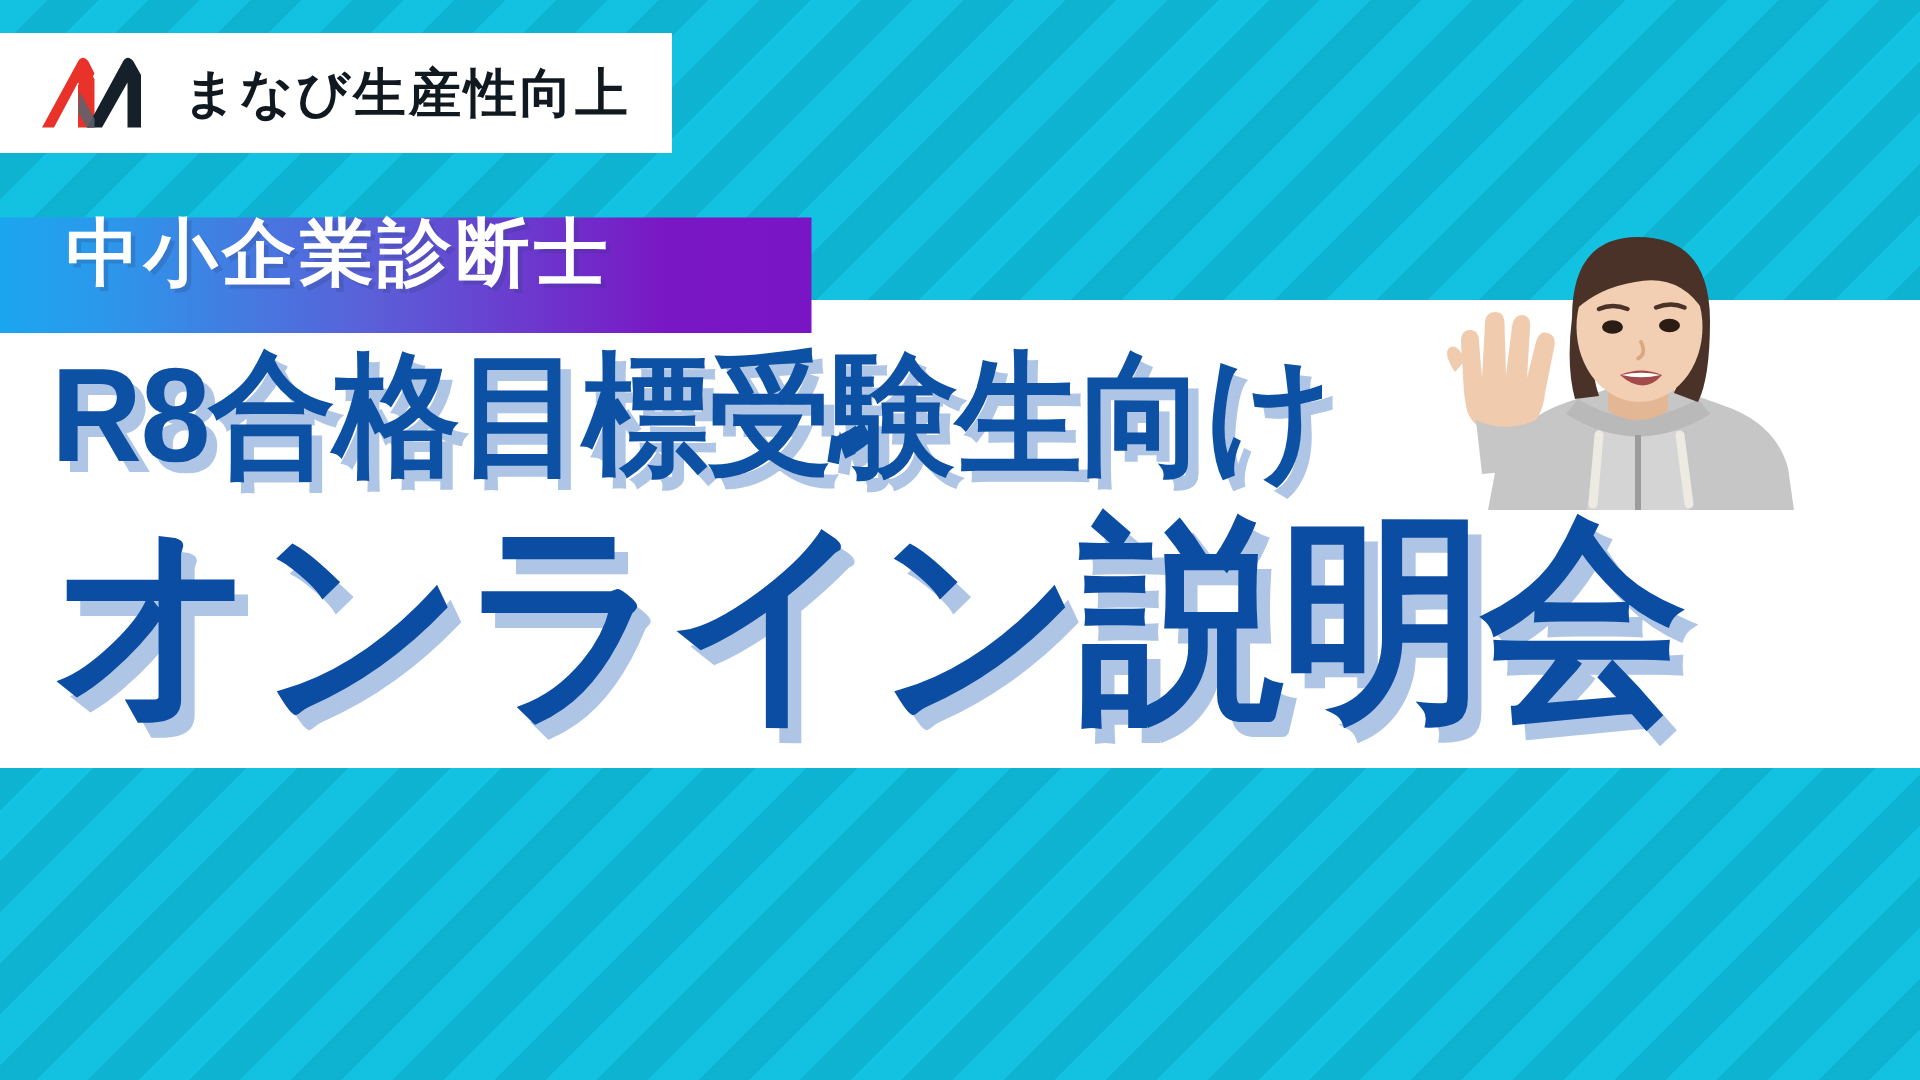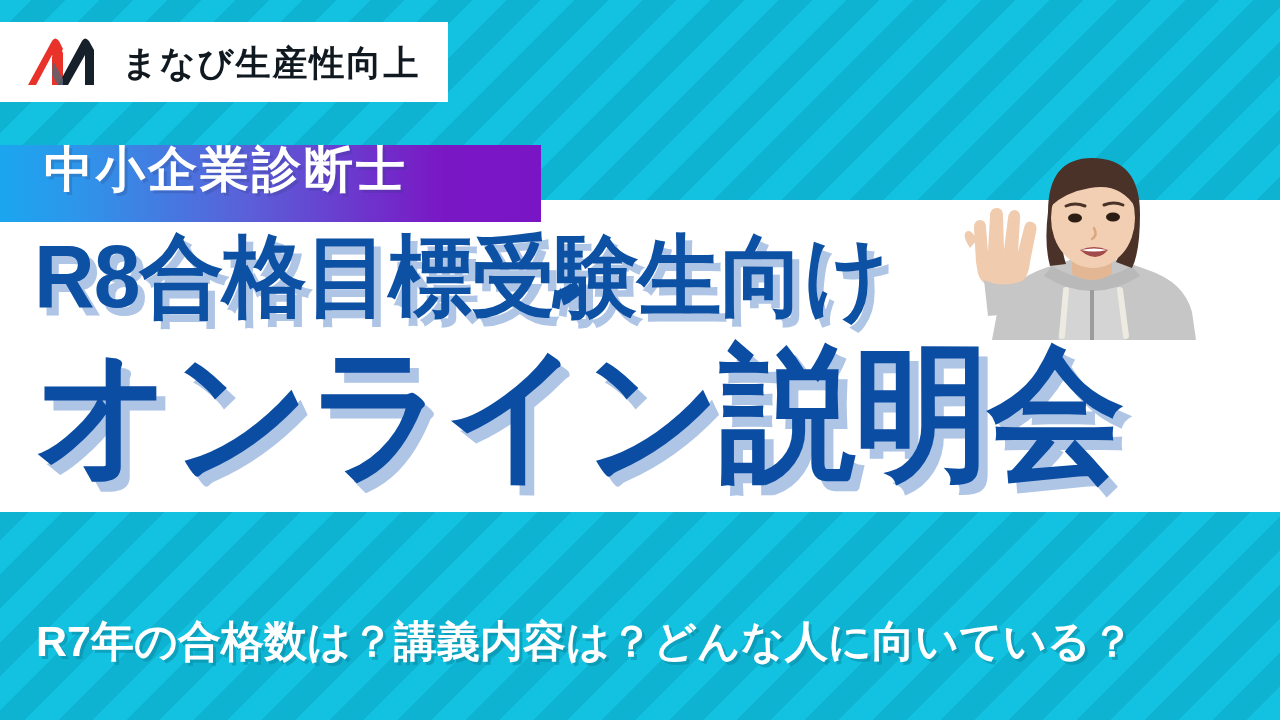--- a/index.html
+++ b/index.html
@@ -216,15 +216,14 @@
     <div class="logo-text">まなび生産性向上</div>
   </div>
 
   <div class="badge">
     <span class="badge-text">中小企業診断士</span>
   </div>
 
   <div class="headline-1">R8合格目標受験生向け</div>
   <div class="headline-2">オンライン説明会</div>
 
-  <div class="caption">R7年の合格数は？講義内容は？どんな人に向いている？</div>
 
 </div>
 
 </body></html>

